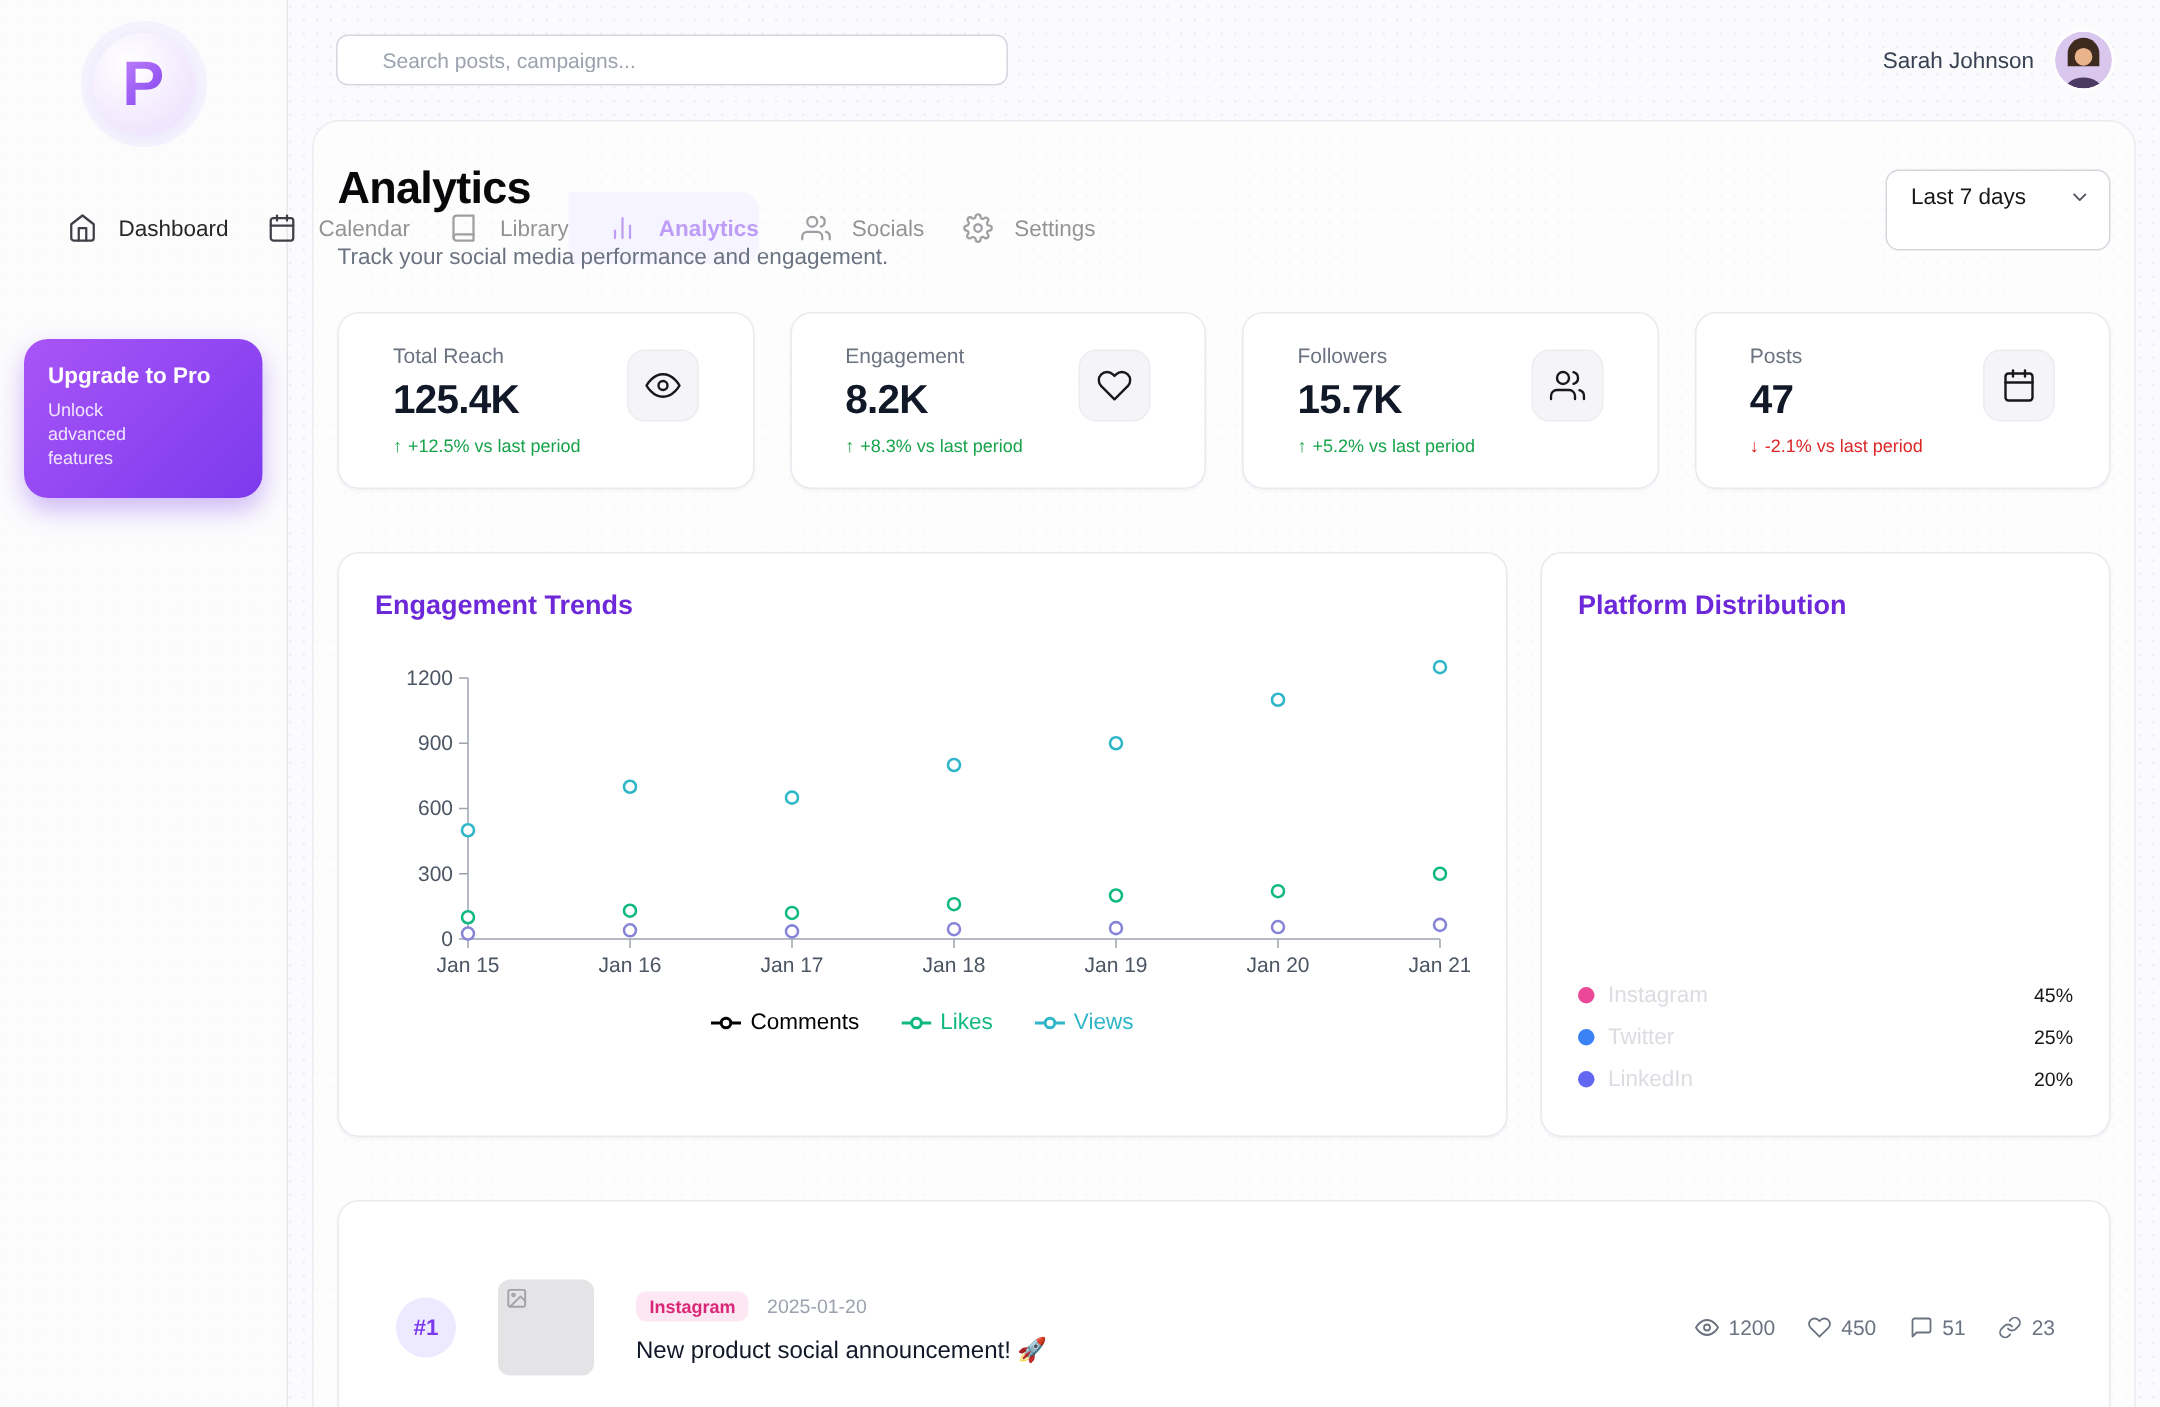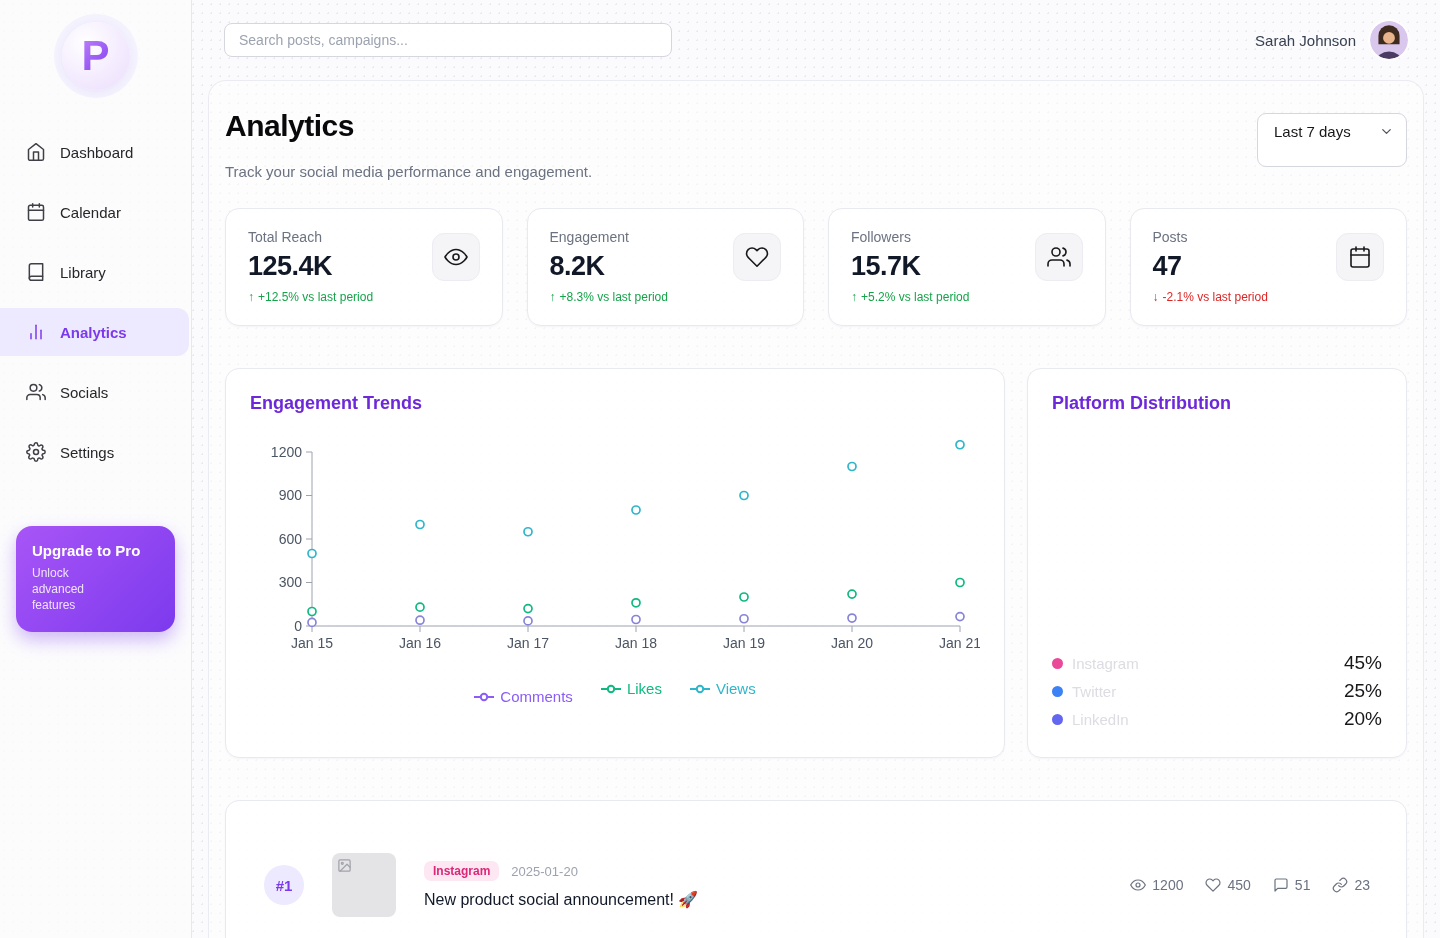--- a/index.html
+++ b/index.html
@@ -25,21 +25,21 @@
     width:68px; height:68px; border-radius:50%;
     background:radial-gradient(circle at 35% 30%, #ffffff, #f3eafe 60%, #e9defc);
     box-shadow:0 0 0 8px rgba(237,233,254,0.55), 0 2px 6px rgba(124,58,237,0.15);
     display:grid; place-items:center;
   }
   .logo-letter {
     font-size:42px; font-weight:800; line-height:1;
     background:linear-gradient(135deg,#c084fc,#7c3aed);
     -webkit-background-clip:text; background-clip:text; color:transparent;
   }
-  .nav { margin-top:14px; display:flex; flex-direction:column; }
+  .nav { margin-top:14px; display:flex; flex-direction:row;margin-left:19px; }
   .nav-item {
     display:flex; align-items:center; gap:14px;
     height:48px; padding-left:26px; margin:6px 0;
     color:#27272a; font-size:15px; font-weight:500;
     cursor:pointer; text-decoration:none;
   }
   .nav-item .nav-icon { width:20px; height:20px; display:grid; place-items:center; color:#3f3f46; }
   .nav-item .nav-icon svg { width:20px; height:20px; }
   .nav-item.active {
     background:#ede9fe; color:#7c3aed; font-weight:600;
@@ -52,21 +52,21 @@
     background:linear-gradient(135deg,#a855f7,#7c3aed);
     box-shadow:0 8px 18px rgba(124,58,237,0.35);
   }
   .upgrade-title { color:#ffffff; font-size:15px; font-weight:700; margin-bottom:6px; }
   .upgrade-sub { color:rgba(255,255,255,0.85); font-size:12px; line-height:1.35; width:80px; }
 
   
   .main { flex:1; display:flex; flex-direction:column; min-width:0; }
   .topbar { height:80px; flex:0 0 80px; display:flex; align-items:center; justify-content:space-between; padding:0 32px; }
   .search {
-    width:448px; height:34px; padding:0 14px;
+    width:448px; height:34px; padding:0 30px;
     border:1px solid #d6d6de; border-radius:8px;
     background:rgba(255,255,255,0.9); font-size:14px; color:#18181b; outline:none;
     font-family:"Liberation Sans", sans-serif;
   }
   .search::placeholder { color:#9ca3af; }
   .user { display:flex; align-items:center; gap:14px; }
   .user-name { font-size:15px; color:#374151; }
   .avatar { width:38px; height:38px; border-radius:50%; overflow:hidden; display:block; cursor:pointer; box-shadow:0 0 0 2px rgba(255,255,255,0.8); }
 
   .surface {
@@ -87,21 +87,21 @@
   }
   .select svg { width:15px; height:15px; color:#52525b; }
 
   
   .stats-grid { display:grid; grid-template-columns:repeat(4,1fr); gap:24px; margin-top:28px; }
   .card {
     background:rgba(255,255,255,0.78);
     border:1px solid #e9e9f0; border-radius:14px;
     box-shadow:0 1px 2px rgba(20,20,40,0.04);
   }
-  .stat-card { padding:20px 22px; display:flex; justify-content:space-between; align-items:flex-start; height:118px; }
+  .stat-card { padding:20px 36px; display:flex; justify-content:space-between; align-items:flex-start; height:118px; }
   .stat-label { font-size:14px; color:#6b7280; }
   .stat-value { font-size:27px; font-weight:700; color:#111827; margin-top:6px; letter-spacing:-0.5px; }
   .stat-delta { font-size:12px; margin-top:8px; display:flex; gap:4px; align-items:center; }
   .stat-delta.up { color:#16a34a; }
   .stat-delta.down { color:#dc2626; }
   .stat-icon-box {
     width:48px; height:48px; border-radius:12px; margin-top:4px;
     background:rgba(244,244,246,0.9); border:1px solid #ececf2;
     display:grid; place-items:center; color:#18181b;
   }
@@ -115,21 +115,21 @@
   .chart-legend { display:flex; justify-content:center; gap:28px; margin-top:10px; font-size:15px; }
   .legend-item { display:flex; align-items:center; gap:6px; cursor:pointer; }
   .legend-item svg { display:block; }
 
   .pie-card { padding:24px; height:390px; display:flex; flex-direction:column; }
   .pie-area { flex:1; }
   .pie-legend { display:flex; flex-direction:column; gap:8px; padding-bottom:4px; }
   .pie-row { display:flex; align-items:center; gap:9px; height:20px; }
   .pie-dot { width:11px; height:11px; border-radius:50%; flex:0 0 11px; }
   .pie-label { flex:1; font-size:15px; color:#dcdce2; }
-  .pie-pct { font-size:19px; color:#18181b; font-weight:500; }
+  .pie-pct { font-size:13px; color:#18181b; font-weight:500; }
 
   
   .posts-card { margin-top:42px; padding:24px; min-height:200px; }
   .post-row { display:flex; align-items:center; margin-top:28px; gap:28px; cursor:pointer; }
   .rank-badge {
     width:40px; height:40px; border-radius:50%; flex:0 0 40px;
     background:#ede9fe; color:#7c3aed; font-weight:700; font-size:15px;
     display:grid; place-items:center; margin-left:14px;
   }
   .thumb {
@@ -388,21 +388,21 @@
                 <circle cx="710" cy="142.5" r="4" fill="#ffffff" stroke="#10b981" stroke-width="1.7"></circle>
                 <circle cx="62" cy="113.49999999999999" r="4" fill="#ffffff" stroke="#2fb6c9" stroke-width="1.7"></circle>
                 <circle cx="170" cy="84.5" r="4" fill="#ffffff" stroke="#2fb6c9" stroke-width="1.7"></circle>
                 <circle cx="278" cy="91.75" r="4" fill="#ffffff" stroke="#2fb6c9" stroke-width="1.7"></circle>
                 <circle cx="386" cy="70" r="4" fill="#ffffff" stroke="#2fb6c9" stroke-width="1.7"></circle>
                 <circle cx="494" cy="55.5" r="4" fill="#ffffff" stroke="#2fb6c9" stroke-width="1.7"></circle>
                 <circle cx="602" cy="26.500000000000007" r="4" fill="#ffffff" stroke="#2fb6c9" stroke-width="1.7"></circle>
                 <circle cx="710" cy="4.749999999999988" r="4" fill="#ffffff" stroke="#2fb6c9" stroke-width="1.7"></circle>
               </svg></div>
           <div class="chart-legend">
-            <span class="legend-item" style="color: #8b5cf6; margin-top: 16px;">
+            <span class="legend-item" style="color: #000000;">
               <svg width="20" height="10" viewBox="0 0 20 10">
                   <line x1="0" y1="5" x2="20" y2="5" stroke="currentColor" stroke-width="2"></line>
                   <circle cx="10" cy="5" r="3.2" fill="#ffffff" stroke="currentColor" stroke-width="2"></circle>
                 </svg>
               <span>Comments</span>
             </span>
             <span class="legend-item" style="color: rgb(16, 185, 129);">
               <svg width="20" height="10" viewBox="0 0 20 10">
                   <line x1="0" y1="5" x2="20" y2="5" stroke="currentColor" stroke-width="2"></line>
                   <circle cx="10" cy="5" r="3.2" fill="#ffffff" stroke="currentColor" stroke-width="2"></circle>

